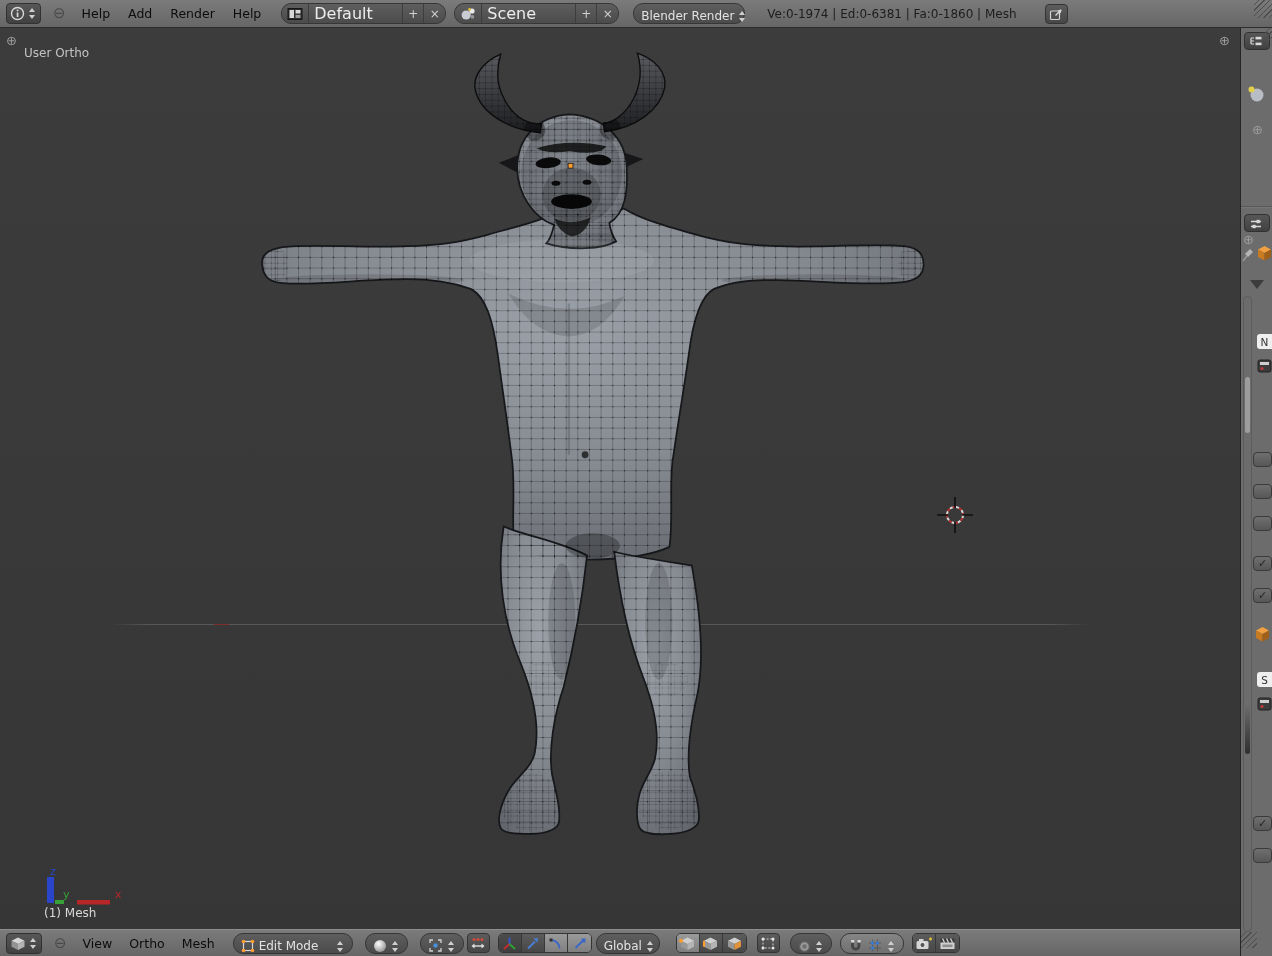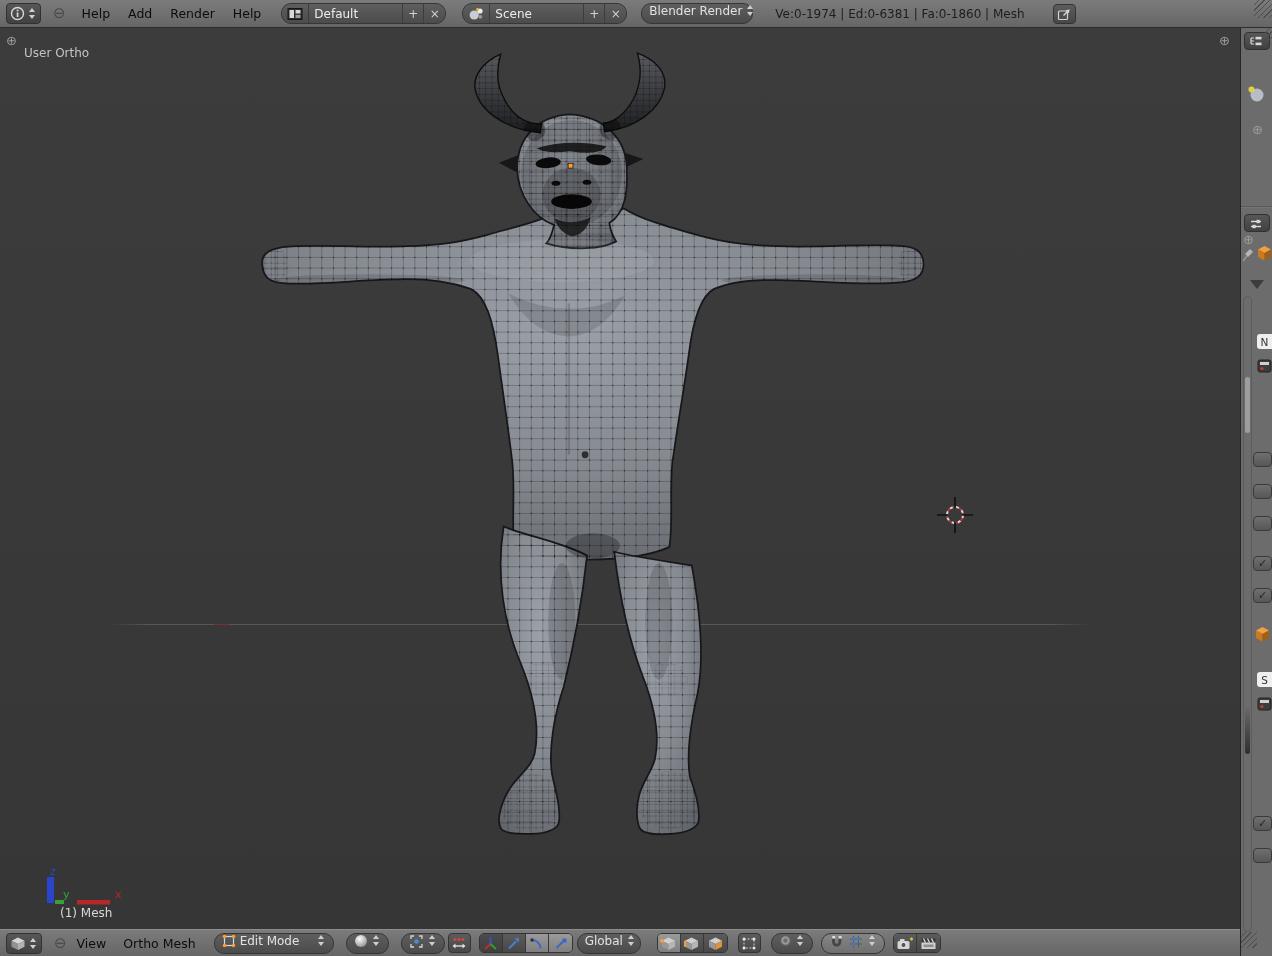--- a/index.html
+++ b/index.html
@@ -11,40 +11,40 @@
 #hdr-bot{top:929px;width:1240px;height:27px;border-bottom:none;border-top:1px solid #8d8d8d}
 .menu{color:#0c0c0c;font-size:12.5px;padding:2px 2px;white-space:nowrap}
 .edbtn{height:21px;background:linear-gradient(#575757,#414141);border:1px solid #313131;border-radius:4px;display:flex;align-items:center;padding:0 3px;gap:3px}
 .collapse{color:#494949;font-size:15px;line-height:1}
 .chev{width:9px;height:13px;position:relative;display:inline-block;flex:none}
 .chev::before{content:"";position:absolute;left:1px;top:1px;border-left:3.5px solid transparent;border-right:3.5px solid transparent;border-bottom:4.5px solid #cfcfcf}
 .chev::after{content:"";position:absolute;left:1px;bottom:1px;border-left:3.5px solid transparent;border-right:3.5px solid transparent;border-top:4.5px solid #cfcfcf}
 .grp{display:flex;align-items:stretch;height:21px;border:1px solid #363636;border-radius:10px;overflow:hidden;background:#4c4c4c}
 .seg{display:flex;align-items:center;justify-content:center;background:linear-gradient(#5e5e5e,#4c4c4c);border-right:1px solid #3d3d3d;padding:0 5px;color:#d6d6d6}
 .grp .seg:last-child{border-right:none}
-.idfield{width:94px;justify-content:flex-start;color:#ececec;font-size:12px}
+.idfield{width:94px;justify-content:flex-start;color:#ececec;font-size:16px}
 .sq{width:21px;font-size:12px;color:#d2d2d2}
-.dd{height:21px;background:linear-gradient(#5e5e5e,#4b4b4b);border:1px solid #363636;border-radius:10px;color:#e2e2e2;display:flex;align-items:flex-start;gap:4px;padding:0 7px;font-size:12px;white-space:nowrap}
+.dd{height:21px;background:linear-gradient(#5e5e5e,#4b4b4b);border:1px solid #363636;border-radius:10px;color:#e2e2e2;display:flex;align-items:flex-end;gap:4px;padding:0 7px;font-size:12px;white-space:nowrap}
 .stats{color:#1d1d1d;font-size:12px;white-space:nowrap}
 .tbtn{height:20px;min-width:23px;background:linear-gradient(#5c5c5c,#474747);border:1px solid #343434;border-radius:4px;display:flex;align-items:center;justify-content:center}
 .tbtn.lit{background:linear-gradient(#9a9a9a,#7f7f7f)}
 .btngrp{display:flex;height:20px;border:1px solid #343434;border-radius:5px;overflow:hidden}
 .btngrp .tbtn{border:none;border-right:1px solid #383838;border-radius:0;height:18px}
 .btngrp .tbtn:last-child{border-right:none}
 .grip{background:repeating-linear-gradient(135deg,transparent 0 3px,#4e4e4e 3px 4px)}
 
 .vp{position:absolute;left:0;top:28px;width:1240px;height:901px;background:linear-gradient(#3c3c3c,#363636);overflow:hidden}
 .vplabel{position:absolute;color:#c3c3c3;font-size:12px}
 .plus{position:absolute;color:#9d9d9d;font-size:13px}
 .gridline{position:absolute;left:110px;top:596px;width:980px;height:1px;background:linear-gradient(90deg,rgba(88,88,88,0),#585858 40px,#585858 940px,rgba(88,88,88,0))}
 .gridred{position:absolute;left:104px;top:0;width:15px;height:1px;background:#7e2e2e}
 .meshsvg{position:absolute;left:0;top:0}
 .cursor{position:absolute;left:935px;top:467px}
 .gizmo{position:absolute;left:26px;top:836px}
-.objlabel{position:absolute;left:60px;top:878px;color:#d9d9d9;font-size:12px}
+.objlabel{position:absolute;left:44px;top:878px;color:#d9d9d9;font-size:12px}
 
 .strip{position:absolute;left:1240px;top:28px;width:32px;height:928px;background:#6c6c6c;border-left:1px solid #262626;overflow:hidden}
 .strip .edbtn{position:absolute}
 .scrolltrack{position:absolute;left:2px;top:268px;width:9px;height:636px;border:1px solid #5c5c5c;border-radius:5px}
 .thumb{position:absolute;left:1px;width:5px;border-radius:3px}
 .cb{position:absolute;left:12px;width:19px;height:15px;background:linear-gradient(#6f6f6f,#575757);border:1px solid #3a3a3a;border-radius:4px;color:#262626;font-size:11px;display:flex;align-items:center;justify-content:center;line-height:1}
 .tip{position:absolute;left:16px;width:15px;height:15px;background:#efefef;border-radius:3px 0 0 3px;color:#333;font-size:10.5px;display:flex;align-items:center;justify-content:center}
 .tri{position:absolute;left:9px;width:0;height:0;border-left:7px solid transparent;border-right:7px solid transparent;border-top:9px solid #3c3c3c}
 .sep{position:absolute;left:0;width:32px;height:2px;background:linear-gradient(#4a4a4a,#858585)}
 </style>
@@ -73,21 +73,21 @@
           <rect x="2.5" y="3" width="4.5" height="8" fill="#d8d8d8"></rect>
           <rect x="8.5" y="3" width="5" height="3.5" fill="#d8d8d8"></rect>
           <rect x="8.5" y="7.8" width="5" height="3.2" fill="#9c9c9c"></rect>
         </svg>
     </div>
     <div class="seg idfield">Default</div>
     <div class="seg sq">+</div>
     <div class="seg sq">×</div>
   </div>
 
-  <div class="grp" style="margin-left:16px">
+  <div class="grp" style="margin-left:8px">
     <div class="seg">
       <svg width="16" height="15">
           <circle cx="6.2" cy="9" r="4.6" fill="#c9ccd2"></circle>
           <circle cx="12" cy="5" r="2.6" fill="#ececec"></circle>
           <circle cx="12.4" cy="10.8" r="1.9" fill="#97979c"></circle>
           <circle cx="9.5" cy="3.5" r="1.4" fill="#e2c23c"></circle>
         </svg>
     </div>
     <div class="seg idfield">Scene</div>
     <div class="seg sq">+</div>
@@ -291,23 +291,23 @@
 <div class="hdr" id="hdr-bot">
   <div class="edbtn" style="margin-left:6px">
     <svg width="16" height="15">
         <polygon points="8,1.5 14.5,4.8 8,8 1.5,4.8" fill="#d6d6d6"></polygon>
         <polygon points="1.5,4.8 8,8 8,14 1.5,10.8" fill="#939393"></polygon>
         <polygon points="14.5,4.8 8,8 8,14 14.5,10.8" fill="#b3b3b3"></polygon>
       </svg>
     <span class="chev"></span>
   </div>
   <span class="collapse" style="margin-left:12px">⊖</span>
-  <span class="menu" style="margin-left:8px">View</span>
+  <span class="menu" style="margin-left:14px">View</span>
   <span class="menu" style="margin-left:13px">Ortho</span>
-  <span class="menu" style="">Mesh</span>
+  <span class="menu" style="margin-left:13px">Mesh</span>
 
   <div class="dd" style="margin-left:16px;width:120px">
     <svg width="14" height="14">
         <rect x="2.5" y="2.5" width="9" height="9" fill="none" stroke="#d8d8d8" stroke-width="1.2"></rect>
         <circle cx="2.5" cy="2.5" r="1.8" fill="#ff9d2e"></circle>
         <circle cx="11.5" cy="2.5" r="1.8" fill="#ff9d2e"></circle>
         <circle cx="2.5" cy="11.5" r="1.8" fill="#ff9d2e"></circle>
         <circle cx="11.5" cy="11.5" r="1.8" fill="#ff9d2e"></circle>
       </svg>
     <span style="flex:1">Edit Mode</span>

